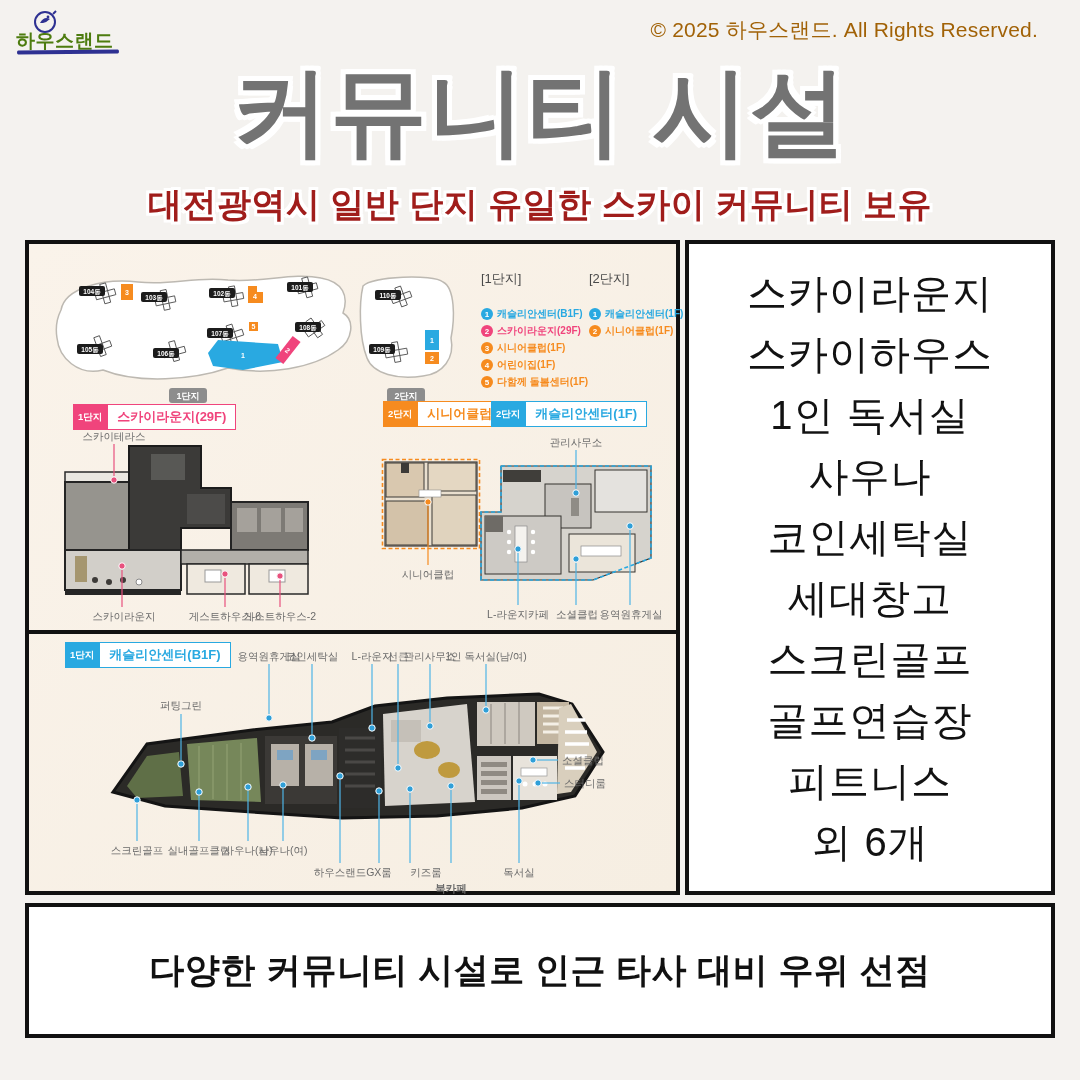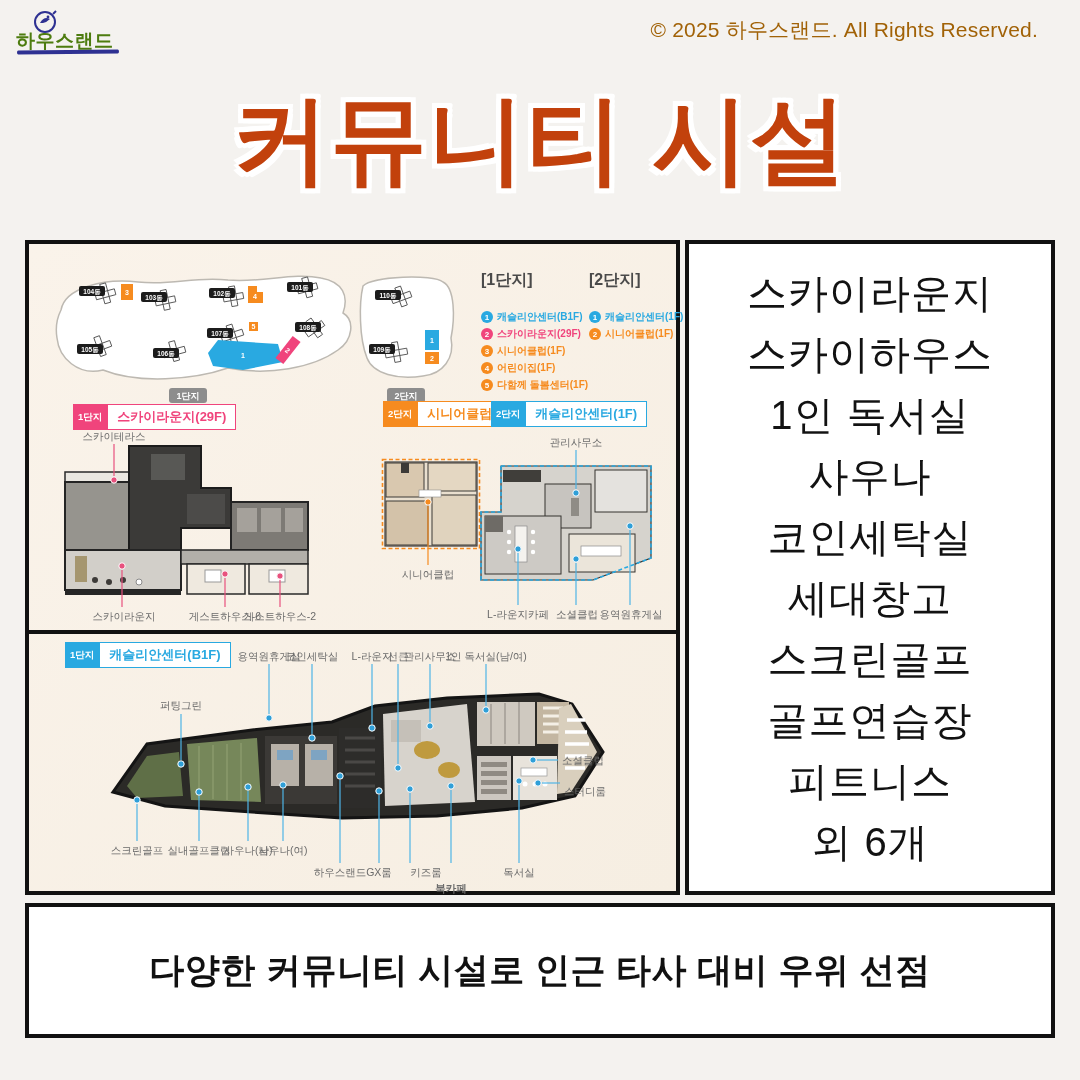--- a/index.html
+++ b/index.html
@@ -8,42 +8,42 @@
 
   
   .logo { position:absolute; left:16px; top:6px; width:120px; }
   .logo-icon { position:absolute; left:16px; top:4px; }
   .logo-text { position:absolute; left:0; top:22px; font-size:19px; font-weight:800; color:#4d7c0f; letter-spacing:0.5px; }
   .logo-swoosh { position:absolute; left:1px; top:44px; width:102px; height:4px; background:#2e3192; border-radius:2px/3px; transform:rotate(-0.6deg); }
   .copyright { position:absolute; right:42px; top:16px; font-size:21px; color:#a16207; font-weight:500; letter-spacing:0.2px; }
 
   
   .title { position:absolute; left:0; top:56px; width:100%; text-align:center;
-           font-size:97px; font-weight:900; color:#c2410c; letter-spacing:1px; line-height:112px;
-           text-shadow:-5px -5px 0 #fff,5px -5px 0 #fff,-5px 5px 0 #fff,5px 5px 0 #fff,0 -5px 0 #fff,0 5px 0 #fff,-5px 0 0 #fff,5px 0 0 #fff;margin-top:28px; }
+           font-size:97px; font-weight:900; color:#737373; letter-spacing:1px; line-height:112px;
+           text-shadow:-5px -5px 0 #fff,5px -5px 0 #fff,-5px 5px 0 #fff,5px 5px 0 #fff,0 -5px 0 #fff,0 5px 0 #fff,-5px 0 0 #fff,5px 0 0 #fff; }
   .subtitle { position:absolute; left:0; top:182px; width:100%; text-align:center;
            font-size:34px; font-weight:800; color:#a01d1b; letter-spacing:0.5px;
            text-shadow:-3px -3px 0 #fff,3px -3px 0 #fff,-3px 3px 0 #fff,3px 3px 0 #fff,0 -3px 0 #fff,0 3px 0 #fff,-3px 0 0 #fff,3px 0 0 #fff; }
 
   
   .plans-panel { position:absolute; left:25px; top:240px; width:655px; height:655px;
                  border:4px solid #111; background:linear-gradient(135deg,#faf3ea,#f6eee2); }
   .facility-panel { position:absolute; left:685px; top:240px; width:370px; height:655px;
                  border:4px solid #111; background:#fff; display:flex; flex-direction:column;
                  justify-content:center; align-items:center; }
   .footer-panel { position:absolute; left:25px; top:903px; width:1030px; height:135px;
                  border:4px solid #111; background:#fff; display:flex; align-items:center; justify-content:center; }
   .footer-text { font-size:35px; font-weight:600; color:#111; letter-spacing:0.5px; }
   .fac-item { font-size:40px; font-weight:500; color:#121212; line-height:61px; text-align:center; letter-spacing:1px; }
 
   
   .legend { position:absolute; width:108px; }
   .legend1 { left:452px; top:26px; }
   .legend2 { left:560px; top:26px; }
-  .lg-title { font-size:16px; font-weight:700; color:#4a4a4a; margin-bottom:19px; }
+  .lg-title { font-size:13px; font-weight:400; color:#4a4a4a; margin-bottom:19px; }
   .lg-row { display:flex; align-items:center; margin:3px 0; }
   .lg-dot { width:12px; height:12px; border-radius:50%; color:#fff; font-size:8px; font-weight:700;
             display:flex; align-items:center; justify-content:center; margin-right:4px; flex:0 0 12px; }
   .lg-txt { font-size:10px; font-weight:700; white-space:nowrap; }
   .c-blue { background:#29a9e1; } .t-blue { color:#29a9e1; }
   .c-pink { background:#f0447c; } .t-pink { color:#f0447c; }
   .c-orange { background:#f68b1f; } .t-orange { color:#f68b1f; }
 
   
   .plan-badge { position:absolute; display:flex; align-items:stretch; }
@@ -81,20 +81,21 @@
       <path d="M8,13 Q12,6 18,9 Q15,12 11,13 Z" fill="#2e3192"></path>
       <circle cx="16" cy="7" r="1.4" fill="#2e3192"></circle>
       <path d="M21,4 l3,-3" stroke="#2e3192" stroke-width="2" fill="none"></path>
     </svg>
     <div class="logo-text">하우스랜드</div>
     <div class="logo-swoosh"></div>
   </div>
   <div class="copyright">© 2025 하우스랜드. All Rights Reserved.</div>
 
   <div class="title">커뮤니티 시설</div>
+  <div class="subtitle">대전광역시 일반 단지 유일한 스카이 커뮤니티 보유</div>
 
   <section class="plans-panel">
 
     <svg class="plan-svg" style="left:14px; top:14px;" width="434" height="158" viewBox="0 0 434 158">
 
       <path d="M18,52 C22,30 60,20 95,24 C130,28 150,18 185,22 C220,25 250,14 278,20 C300,24 306,38 300,55 C312,62 310,82 295,92 C270,110 225,118 185,110 C150,122 95,126 60,112 C35,118 16,100 14,80 C12,68 14,60 18,52 Z" fill="#ffffff" stroke="#bdb9b2" stroke-width="1.5"></path>
 
       <path d="M320,28 C330,18 390,16 400,24 C412,30 412,60 408,80 C412,100 400,116 380,118 C355,122 330,116 324,100 C316,80 316,45 320,28 Z" fill="#ffffff" stroke="#bdb9b2" stroke-width="1.5"></path>
 
       <g fill="#fdfdfd" stroke="#565656" stroke-width="0.9">
@@ -386,21 +387,21 @@
     <span class="plan-label" style="left:602px; top:364px;">용역원휴게실</span>
 
     <span class="plan-label" style="left:240px; top:406px;">용역원휴게실</span>
     <span class="plan-label" style="left:283px; top:406px;">코인세탁실</span>
     <span class="plan-label" style="left:343px; top:406px;">L-라운지</span>
     <span class="plan-label" style="left:369px; top:406px;">선큰</span>
     <span class="plan-label" style="left:401px; top:406px;">관리사무소</span>
     <span class="plan-label" style="left:457px; top:406px;">1인 독서실(남/여)</span>
     <span class="plan-label" style="left:152px; top:455px;">퍼팅그린</span>
     <span class="plan-label la" style="left:533px; top:510px;">소셜클럽</span>
-    <span class="plan-label la" style="left:535px; top:533px;margin-top:8px;">스터디룸</span>
+    <span class="plan-label la" style="left:535px; top:533px;">스터디룸</span>
     <span class="plan-label" style="left:108px; top:600px;">스크린골프</span>
     <span class="plan-label" style="left:170px; top:600px;">실내골프클럽</span>
     <span class="plan-label" style="left:219px; top:600px;">사우나(남)</span>
     <span class="plan-label" style="left:254px; top:600px;">사우나(여)</span>
     <span class="plan-label" style="left:311px; top:622px;">하우스랜드</span>
     <span class="plan-label" style="left:350px; top:622px;">GX룸</span>
     <span class="plan-label" style="left:397px; top:622px;">키즈룸</span>
     <span class="plan-label" style="left:422px; top:638px;font-weight:bold;">북카페</span>
     <span class="plan-label" style="left:490px; top:622px;">독서실</span>
   </section>

